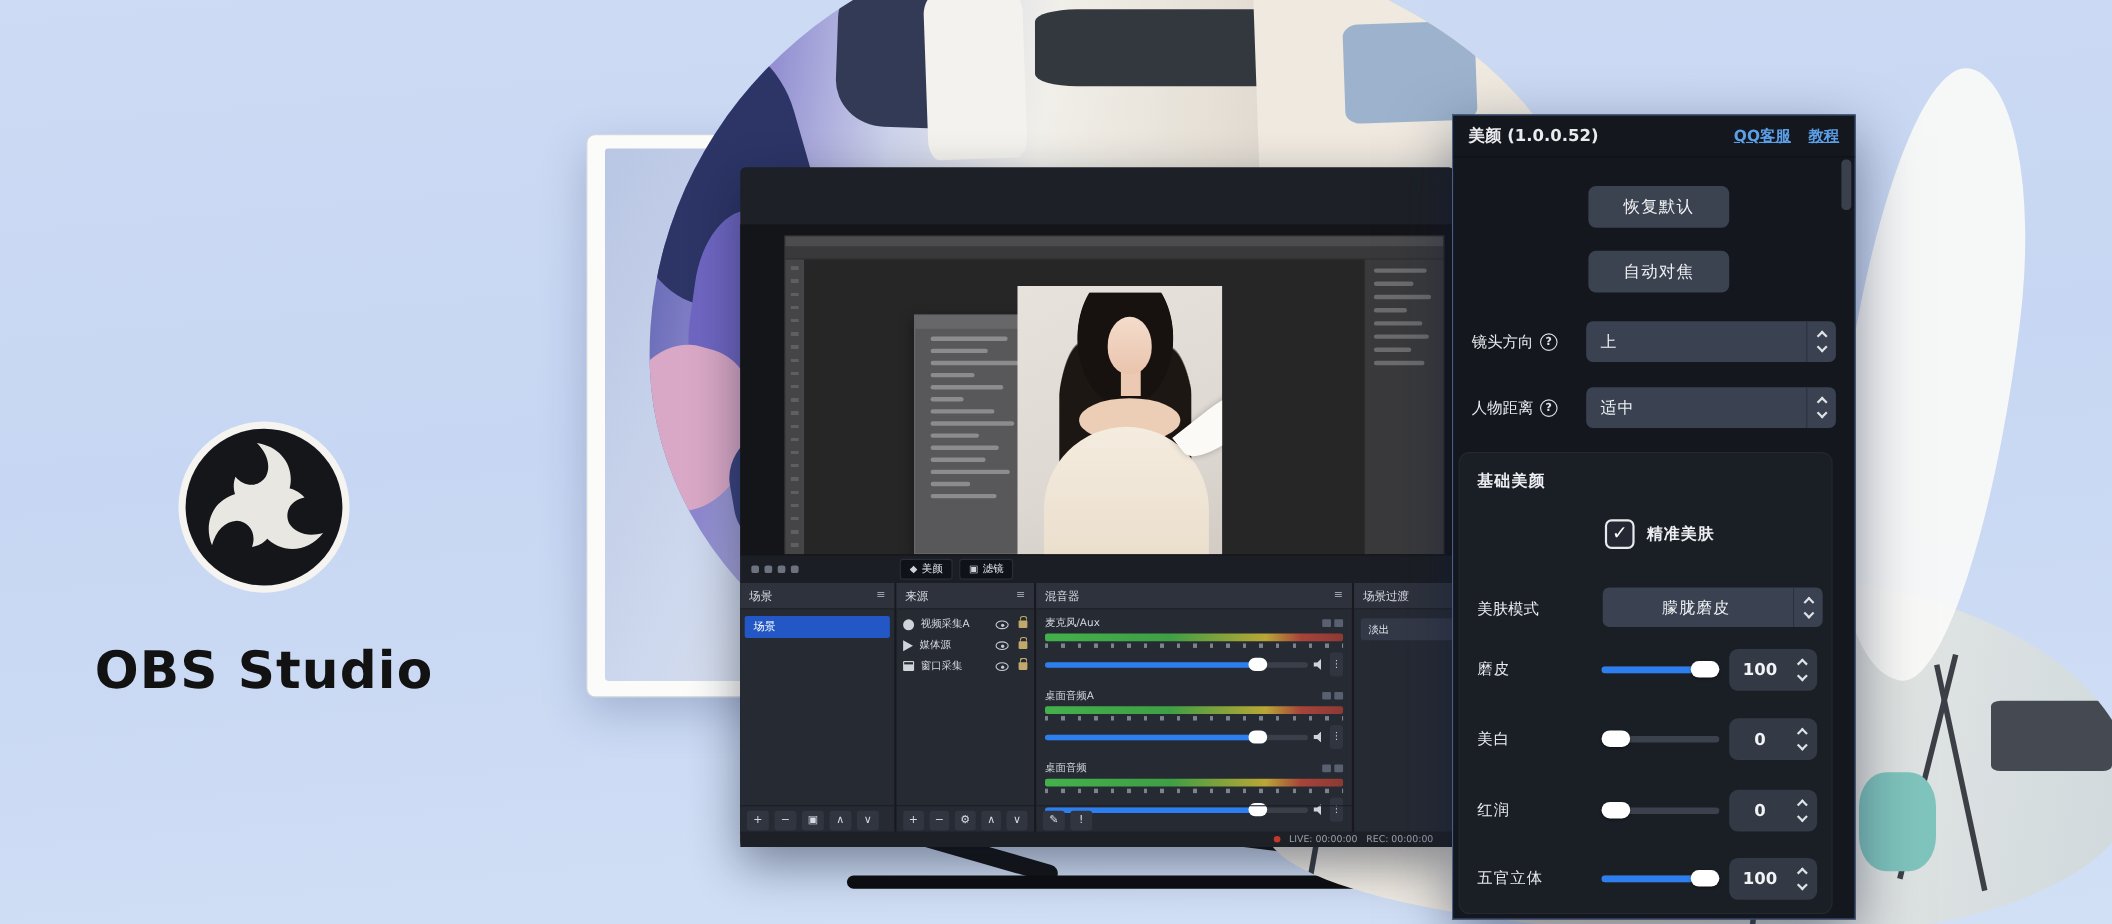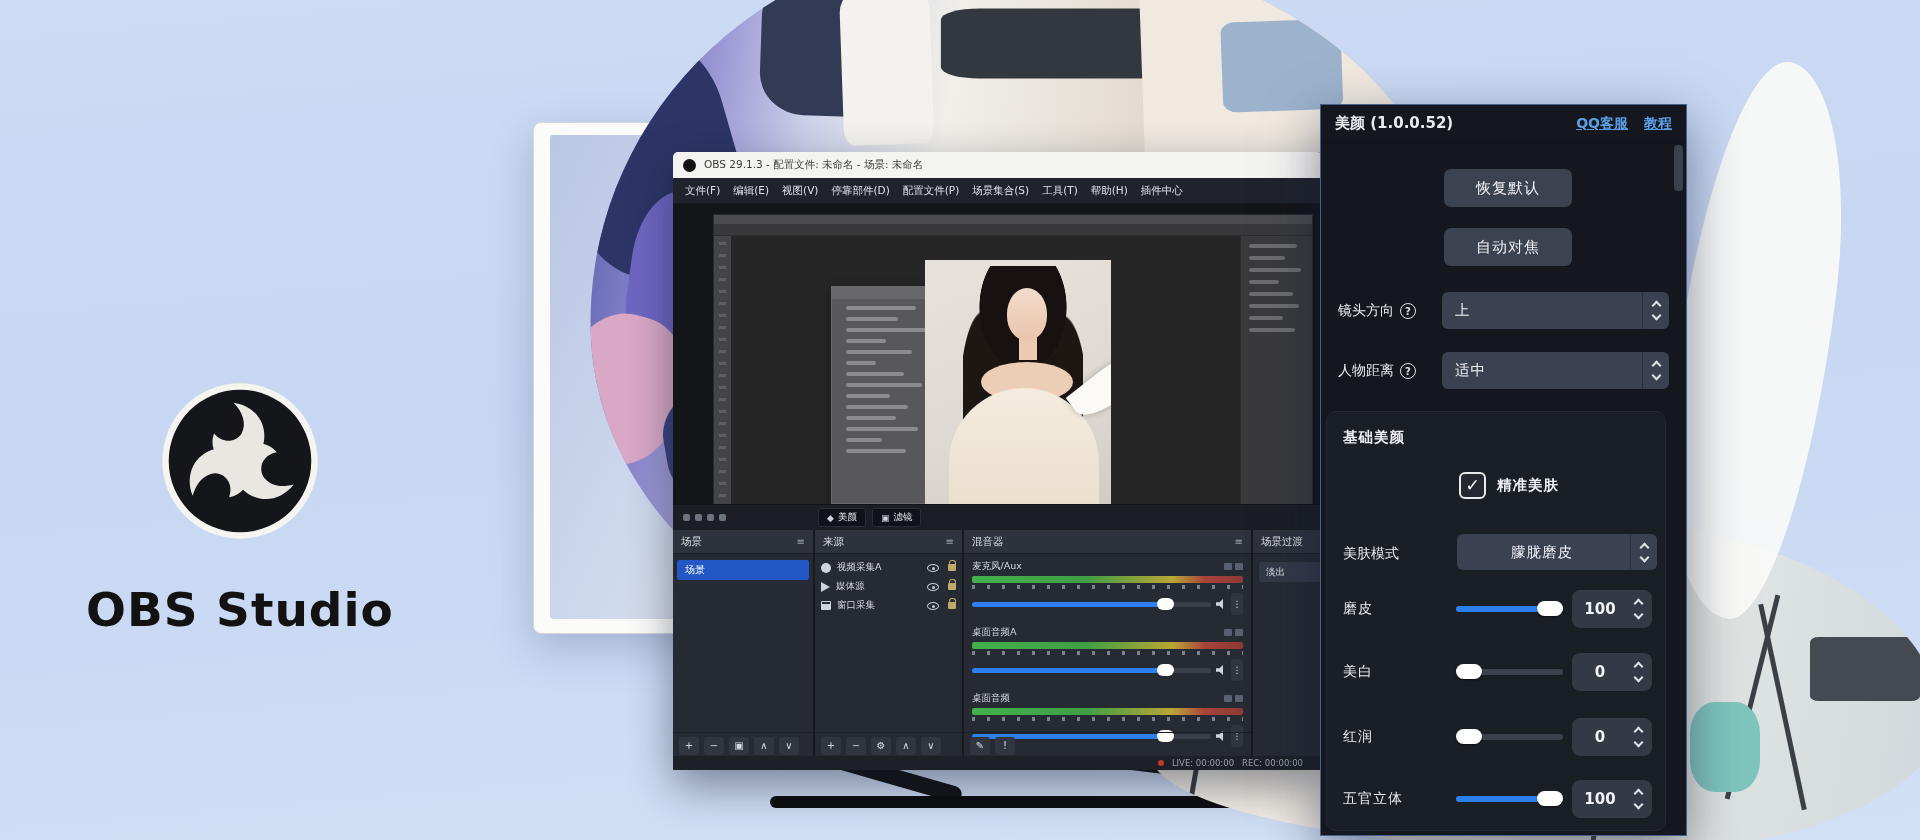--- a/index.html
+++ b/index.html
@@ -229,35 +229,20 @@
         </g>
         <g transform="rotate(240)">
           <path d="M -4 -36 C 10 -34 18 -22 14 -9 C 11 0 2 5 -7 2 C -15 -1 -19 -9 -16 -17 C -11 -11 -3 -11 1 -17 C 4 -23 2 -30 -4 -36 Z"></path>
         </g>
       </g>
     </svg>
     <div class="obs-wordmark">OBS Studio</div>
   </div>
 
   <div class="abs obs-window">
-    <div class="titlebar">
-      <span class="dot"></span>
-      <span class="t-text">OBS 29.1.3 - 配置文件: 未命名 - 场景: 未命名</span>
-    </div>
-    <div class="menubar">
-      <span>文件(F)</span>
-      <span>编辑(E)</span>
-      <span>视图(V)</span>
-      <span>停靠部件(D)</span>
-      <span>配置文件(P)</span>
-      <span>场景集合(S)</span>
-      <span>工具(T)</span>
-      <span>帮助(H)</span>
-      <span>插件中心</span>
-    </div>
 
     <div class="preview">
       <div class="ps">
         <div class="ps-bar1"></div>
         <div class="ps-bar2"></div>
         <div class="ps-tools"></div>
         <div class="ps-canvas">
           <div class="ps-dialog">
             <div class="hd"></div>
             <div class="ln" style="width:70px;"></div>
@@ -328,21 +313,21 @@
         </div>
         <div class="dock-toolbar">
           <span class="tb">+</span>
           <span class="tb">−</span>
           <span class="tb">▣</span>
           <span class="tb">∧</span>
           <span class="tb">∨</span>
         </div>
       </div>
 
-      <div class="dock" style="width:147px;">
+      <div class="dock" style="width:125px;">
         <div class="dtitle">
             <span>来源</span>
             <span class="coll">≡</span>
           </div>
         <div style="position:absolute;left:0;top:28px;right:0;">
           <div class="src-row">
             <span class="mini-cam"></span>
             <span class="lbl">视频采集A</span>
             <span class="eye"></span>
             <span class="lock"></span>

